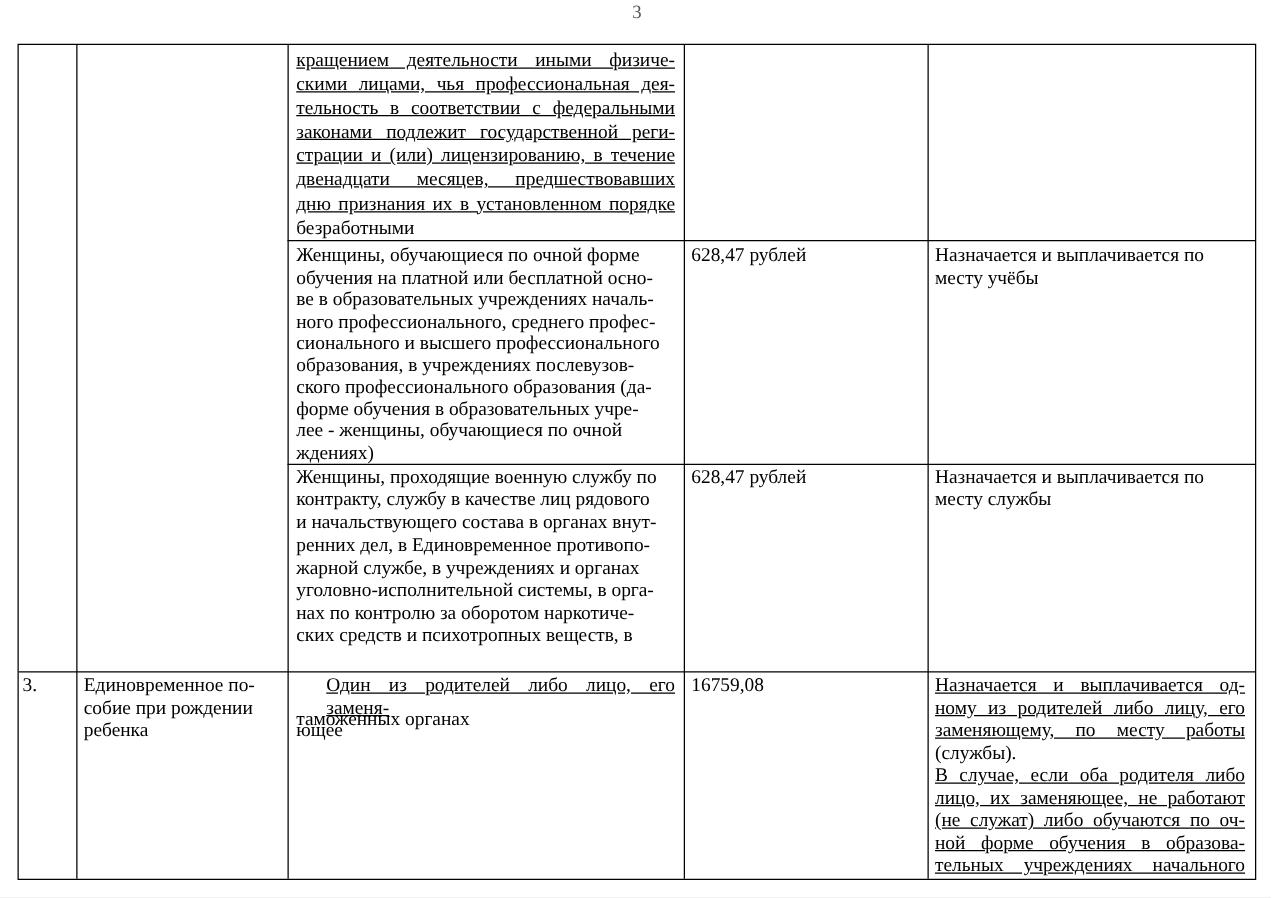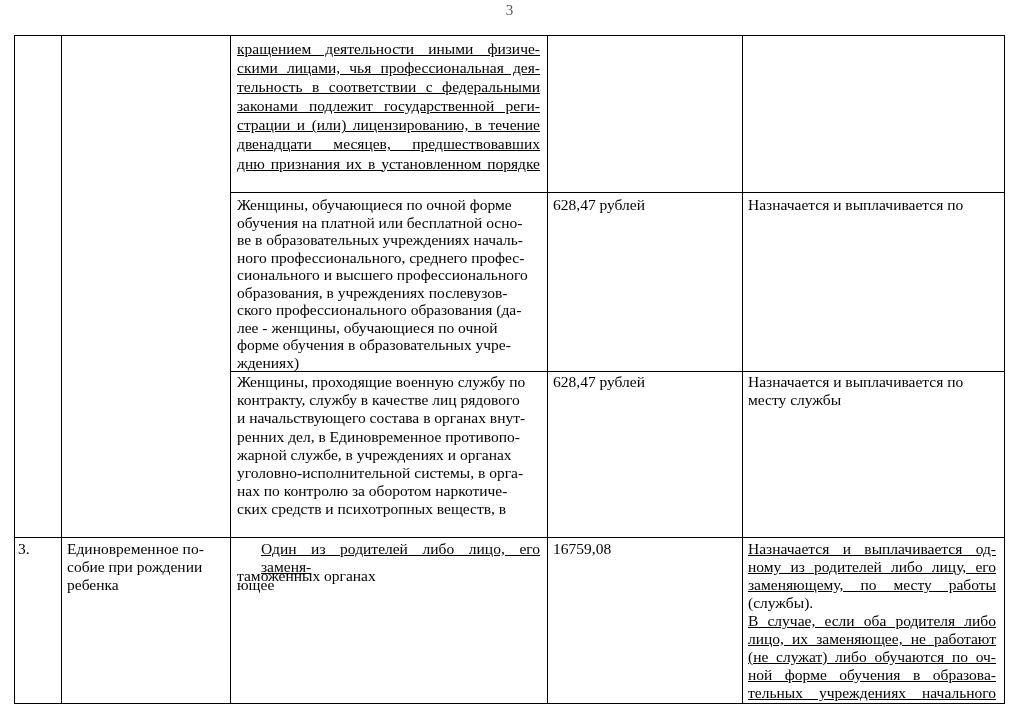--- a/index.html
+++ b/index.html
@@ -45,38 +45,40 @@
     <div class="hl" style="top:335px;left:215px;right:0"></div>
     <div class="hl" style="top:501px;left:0;right:0"></div>
   <div class="cellblock" style="left: 222px; top: 3px; width: 303px;">
         <div class="ln jl" style="line-height: 19.1px;">кращением деятельности иными физиче-</div>
         <div class="ln jl" style="line-height: 19.1px;">скими лицами, чья профессиональная дея-</div>
         <div class="ln jl" style="line-height: 19.1px;">тельность в соответствии с федеральными</div>
         <div class="ln jl" style="line-height: 19.1px;">законами подлежит государственной реги-</div>
         <div class="ln jl" style="line-height: 19.1px;">страции и (или) лицензированию, в течение</div>
         <div class="ln jl" style="line-height: 19.1px;">двенадцати месяцев, предшествовавших</div>
         <div class="ln jl" style="line-height: 19.1px;">дню признания их в установленном порядке</div>
+        <div class="ln ll" style="line-height: 19.1px;">безработными</div>
       </div>
       <div class="cellblock" style="left: 222px; top: 160px; width: 303px;">
         <div class="ln ll" style="line-height: 17.5px;">Женщины, обучающиеся по очной форме</div>
         <div class="ln ll" style="line-height: 17.5px;">обучения на платной или бесплатной осно-</div>
         <div class="ln ll" style="line-height: 17.5px;">ве в образовательных учреждениях началь-</div>
         <div class="ln ll" style="line-height: 17.5px;">ного профессионального, среднего профес-</div>
         <div class="ln ll" style="line-height: 17.5px;">сионального и высшего профессионального</div>
         <div class="ln ll" style="line-height: 17.5px;">образования, в учреждениях послевузов-</div>
         <div class="ln ll" style="line-height: 17.5px;">ского профессионального образования (да-</div>
+        <div class="ln ll" style="line-height: 17.5px;">форме обучения в образовательных учре-</div>
         <div class="ln ll" style="line-height: 17.5px;">лее - женщины, обучающиеся по очной</div>
-        <div class="ln ll" style="line-height: 17.5px;">форме обучения в образовательных учре-</div>
         <div class="ln ll" style="line-height: 17.5px;">ждениях)</div>
       </div>
       <div class="cellblock" style="left: 538px; top: 160px; width: 182px;">
         <div class="ln ll" style="line-height: 17.5px;">628,47 рублей</div>
       </div>
       <div class="cellblock" style="left: 733px; top: 160px; width: 248px;">
         <div class="ln ll" style="line-height: 17.5px;">Назначается и выплачивается по</div>
+        <div class="ln ll" style="line-height: 17.5px;">месту учёбы</div>
       </div>
       <div class="cellblock" style="left: 222px; top: 337px; width: 303px;">
         <div class="ln ll" style="line-height: 18.2px;">Женщины, проходящие военную службу по</div>
         <div class="ln ll" style="line-height: 18.2px;">контракту, службу в качестве лиц рядового</div>
         <div class="ln ll" style="line-height: 18.2px;">и начальствующего состава в органах внут-</div>
         <div class="ln ll" style="line-height: 18.2px;">ренних дел, в Единовременное противопо-</div>
         <div class="ln ll" style="line-height: 18.2px;">жарной службе, в учреждениях и органах</div>
         <div class="ln ll" style="line-height: 18.2px;">уголовно-исполнительной системы, в орга-</div>
         <div class="ln ll" style="line-height: 18.2px;">нах по контролю за оборотом наркотиче-</div>
         <div class="ln ll" style="line-height: 18.2px;">ских средств и психотропных веществ, в</div>

